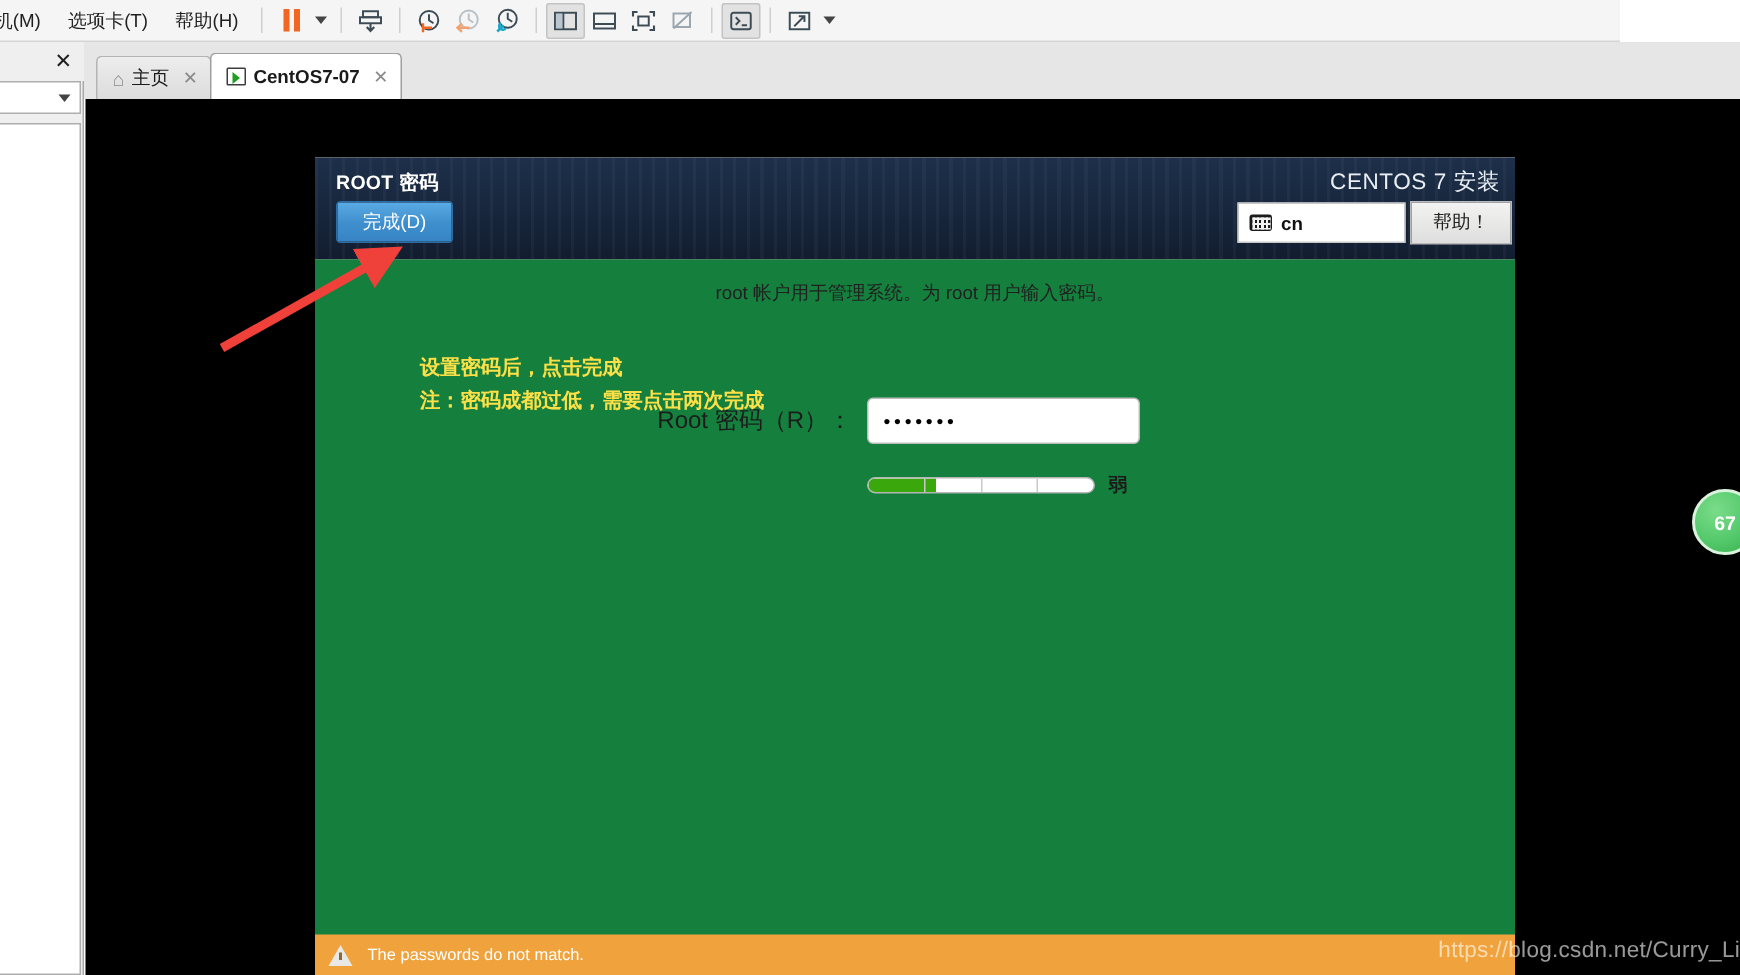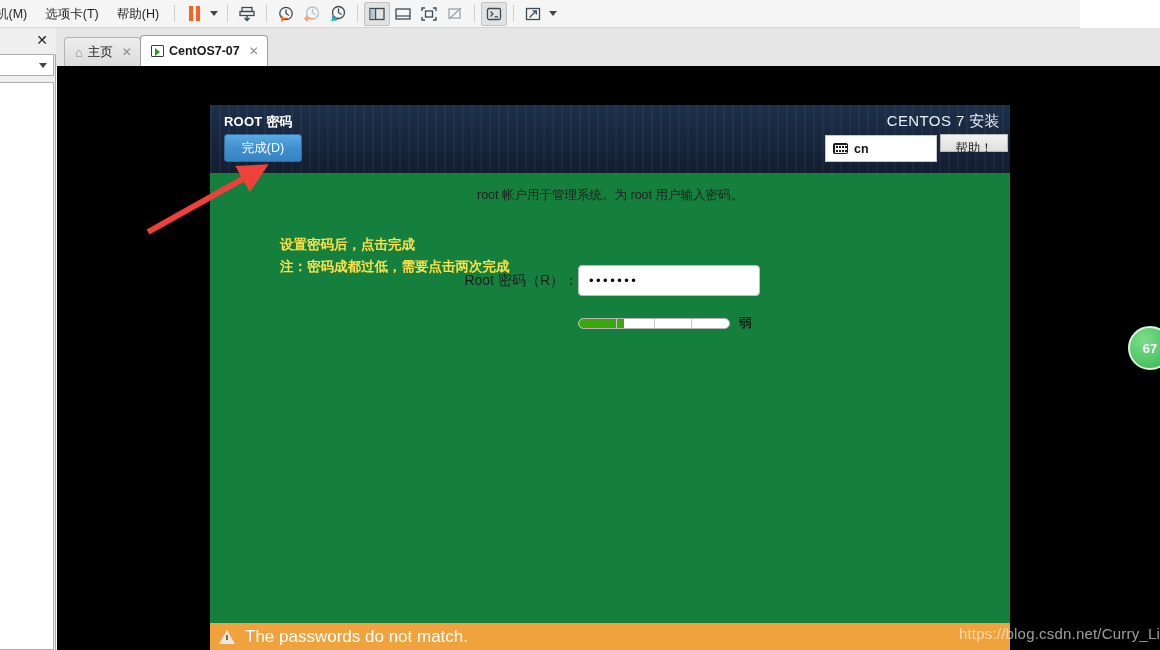--- a/index.html
+++ b/index.html
@@ -146,36 +146,36 @@
   }
   .kb-ic::after{
     content:''; position:absolute; left:1.5px; top:1.5px; right:1.5px; bottom:1.5px;
     background:
       repeating-linear-gradient(90deg,#fff 0 1.5px, transparent 1.5px 3px),
       repeating-linear-gradient(180deg,#fff 0 1.5px, transparent 1.5px 3.5px);
     opacity:.95;
   }
   .kb-txt { font-size: 12.5px; font-weight: bold; color: #111; }
   .btn-help {
-    position: absolute; right: 2px; top: 29px; width: 68px; height: 18px;
+    position: absolute; right: 2px; top: 29px; width: 68px; height: 29px;
     background: linear-gradient(180deg,#f3f3f1,#dedede);
     border: 1px solid #b9b9b9;
     font-size: 12.5px; color: #222; text-align: center; line-height: 27px;
   }
 
   
   .ana-body { position: relative; width: 800px; height: 477px; background: #15803d; }
   .intro {
     position: absolute; left: 0; top: 14px; width: 800px;
     text-align: center; font-size: 12.5px; color: #202020;
   }
   .frow { position: absolute; display: flex; align-items: center; }
   .flabel {
-    width: 155px; text-align: right; 
-    font-size: 14px; color: #1c1c1c; white-space: nowrap;
+    width: 155px; text-align: right; padding-right: 10px;
+    font-size: 16px; color: #1c1c1c; white-space: nowrap;
   }
   .pwfield {
     width: 182px; height: 31px; background: #ffffff;
     border: 1px solid #bdbdbd; border-radius: 4px;
     display: flex; align-items: center; padding-left: 10px;
     font-size: 13px; color: #000; letter-spacing: 2.5px;
   }
   .pwfield.focused { border: 2px solid #3b86cd; border-radius: 3px; }
   .strength-row {
     position: absolute; left: 368px; top: 142px;
@@ -207,21 +207,21 @@
   }
   .warn-ic {
     width: 0; height: 0; flex: none;
     border-left: 8px solid transparent; border-right: 8px solid transparent;
     border-bottom: 14px solid #e8e8e6; position: relative;
   }
   .warn-ic::after {
     content:''; position:absolute; left:-1px; top:5px; width:2px; height:5px;
     background:#8a6a2f;
   }
-  .warn-txt { font-size: 17px; color: #ffffff; }
+  .warn-txt { font-size: 11px; color: #ffffff; }
 
   
   .watermark {
     position: absolute; right: 0px; bottom: 8px;
     font-size: 15px; color: rgba(255,255,255,.60);
     letter-spacing: .2px; white-space: nowrap; margin-top: 8px;
   }
   
   .badge {
     position: absolute; right: -12px; top: 326px;

